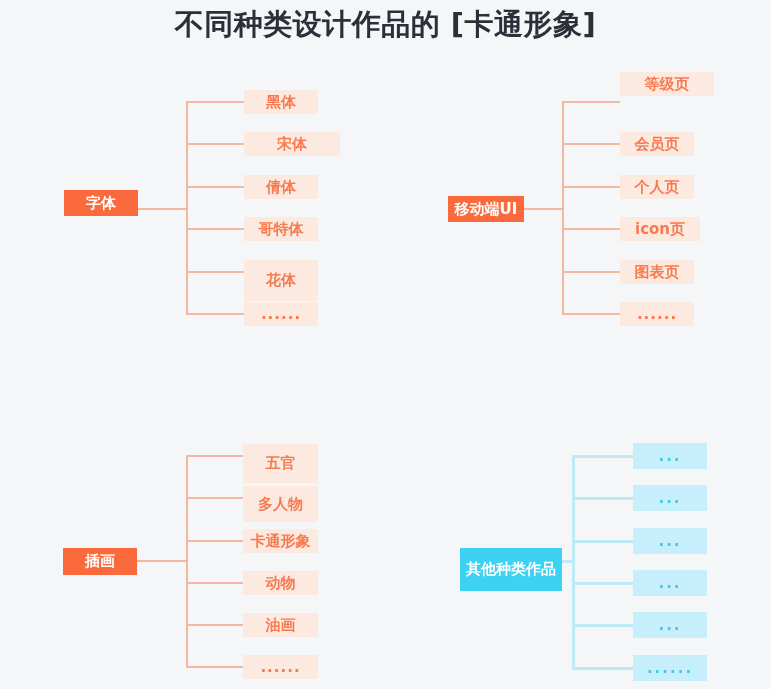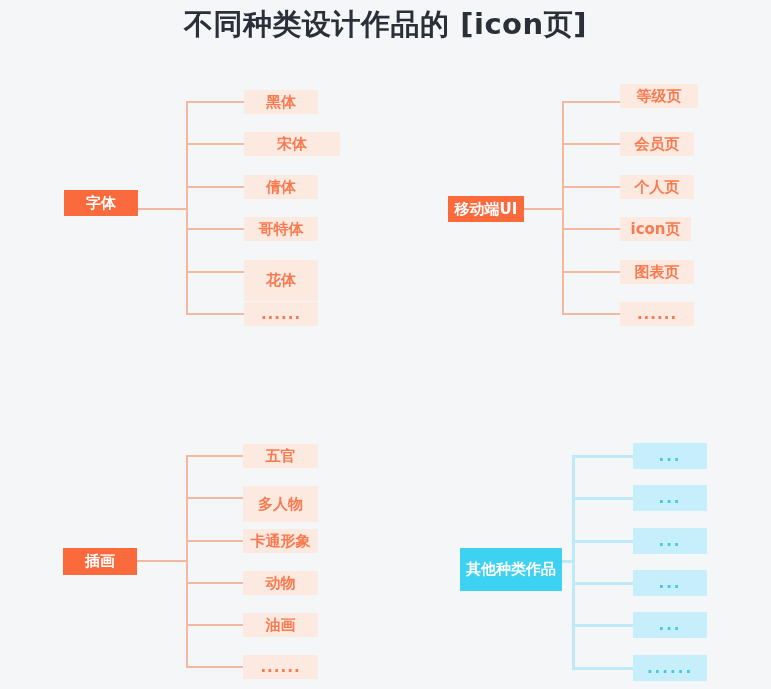--- a/index.html
+++ b/index.html
@@ -33,21 +33,21 @@
   .dots{letter-spacing:1px;}
   .line{position:absolute;}
   .lo{background:var(--o-line);}
   .lc{background:var(--c-line);}
 </style>
 </head>
 <body>
 
 <div class="canvas">
 
-  <div class="title">不同种类设计作品的 [icon页]</div>
+  <div class="title">不同种类设计作品的 [卡通形象]</div>
 
   <div>
     <div class="line lo" style="left:138px;top:208px;width:48px;height:2px"></div>
     <div class="line lo" style="left:186px;top:101px;width:2px;height:214px"></div>
     <div class="line lo" style="left:186px;top:101px;width:58px;height:2px"></div>
     <div class="line lo" style="left:186px;top:143px;width:58px;height:2px"></div>
     <div class="line lo" style="left:186px;top:186px;width:58px;height:2px"></div>
     <div class="line lo" style="left:186px;top:228px;width:58px;height:2px"></div>
     <div class="line lo" style="left:186px;top:271px;width:58px;height:2px"></div>
     <div class="line lo" style="left:186px;top:313px;width:58px;height:2px"></div>
@@ -63,39 +63,39 @@
   <div>
     <div class="line lo" style="left:524px;top:208px;width:38px;height:2px"></div>
     <div class="line lo" style="left:562px;top:101px;width:2px;height:214px"></div>
     <div class="line lo" style="left:562px;top:101px;width:58px;height:2px"></div>
     <div class="line lo" style="left:562px;top:143px;width:58px;height:2px"></div>
     <div class="line lo" style="left:562px;top:186px;width:58px;height:2px"></div>
     <div class="line lo" style="left:562px;top:228px;width:58px;height:2px"></div>
     <div class="line lo" style="left:562px;top:271px;width:58px;height:2px"></div>
     <div class="line lo" style="left:562px;top:313px;width:58px;height:2px"></div>
     <div class="node root-o" style="left:448px;top:196px;width:76px;height:26px">移动端UI</div>
-    <div class="node child-o" style="left:620px;top:84px;width:78px;height:24px">等级页</div>
+    <div class="node child-o" style="left:620px;top:72px;width:94px;height:24px">等级页</div>
     <div class="node child-o" style="left:620px;top:132px;width:74px;height:24px">会员页</div>
     <div class="node child-o" style="left:620px;top:175px;width:74px;height:24px">个人页</div>
-    <div class="node child-o" style="left:620px;top:217px;width:71px;height:24px">icon页</div>
+    <div class="node child-o" style="left:620px;top:217px;width:80px;height:24px">icon页</div>
     <div class="node child-o" style="left:620px;top:260px;width:74px;height:24px">图表页</div>
     <div class="node child-o dots" style="left:620px;top:302px;width:74px;height:24px">......</div>
   </div>
 
   <div>
     <div class="line lo" style="left:137px;top:560px;width:49px;height:2px"></div>
     <div class="line lo" style="left:186px;top:455px;width:2px;height:213px"></div>
     <div class="line lo" style="left:186px;top:455px;width:57px;height:2px"></div>
     <div class="line lo" style="left:186px;top:497px;width:57px;height:2px"></div>
     <div class="line lo" style="left:186px;top:540px;width:57px;height:2px"></div>
     <div class="line lo" style="left:186px;top:582px;width:57px;height:2px"></div>
     <div class="line lo" style="left:186px;top:624px;width:57px;height:2px"></div>
     <div class="line lo" style="left:186px;top:666px;width:57px;height:2px"></div>
     <div class="node root-o" style="left:63px;top:548px;width:74px;height:27px">插画</div>
-    <div class="node child-o" style="left:243px;top:444px;width:75px;height:24px">五官</div>
+    <div class="node child-o" style="left:243px;top:444px;width:75px;height:39px">五官</div>
     <div class="node child-o" style="left:243px;top:486px;width:75px;height:36px">多人物</div>
     <div class="node child-o" style="left:243px;top:529px;width:75px;height:24px">卡通形象</div>
     <div class="node child-o" style="left:243px;top:571px;width:75px;height:24px">动物</div>
     <div class="node child-o" style="left:243px;top:613px;width:75px;height:24px">油画</div>
     <div class="node child-o dots" style="left:243px;top:655px;width:75px;height:24px">......</div>
   </div>
 
   <div>
     <div class="line lc" style="left:540px;top:560px;width:32px;height:3px"></div>
     <div class="line lc" style="left:572px;top:455px;width:3px;height:215px"></div>

